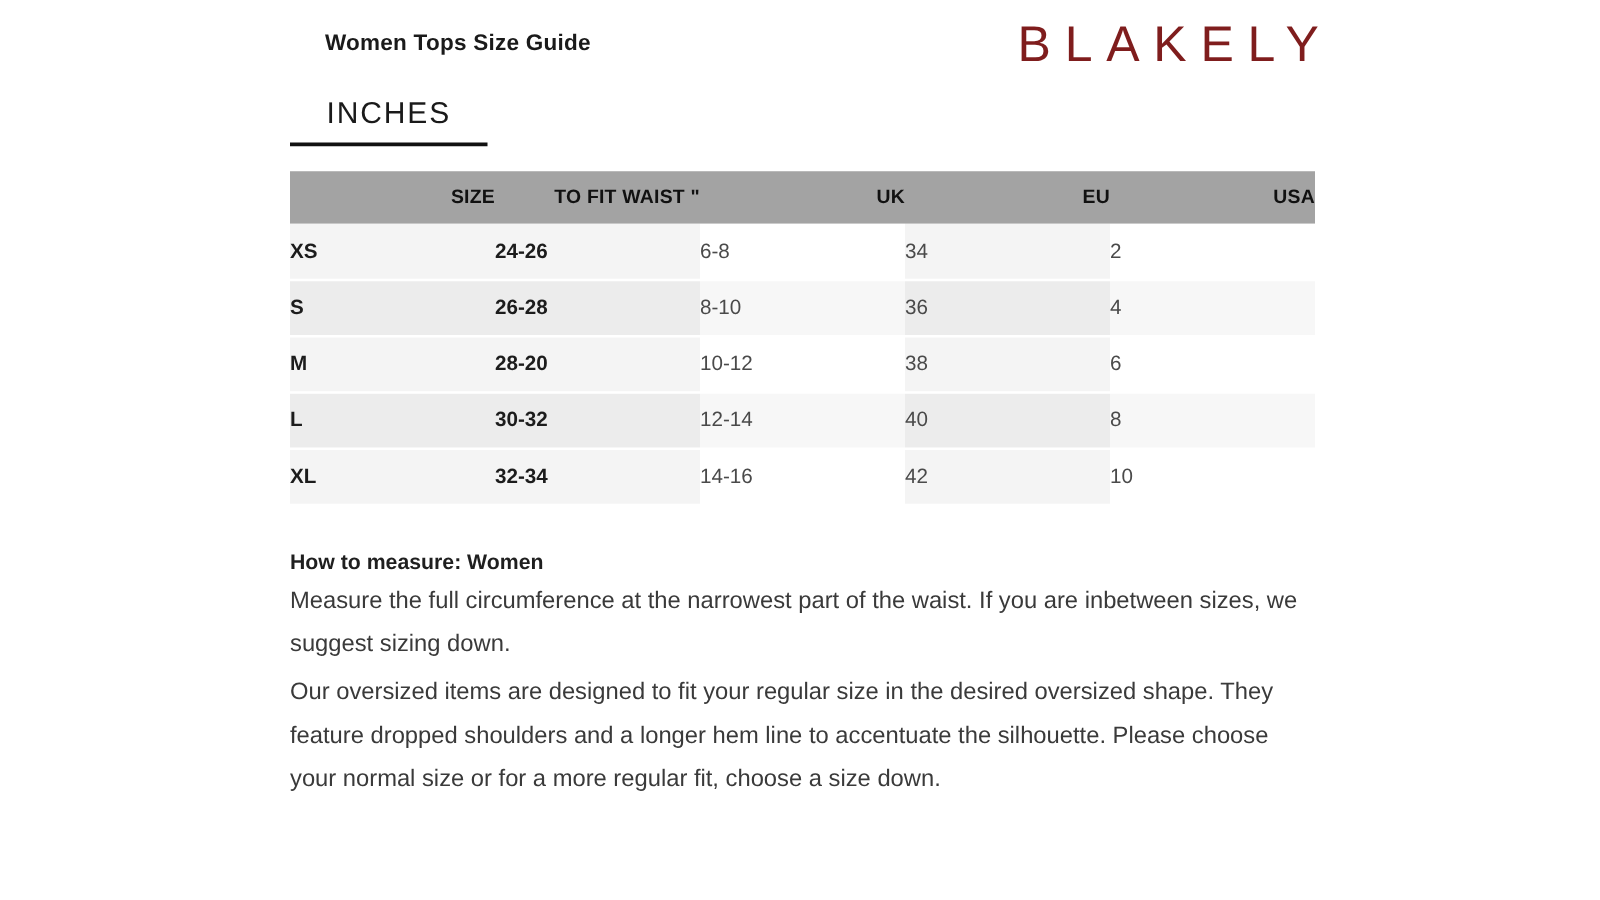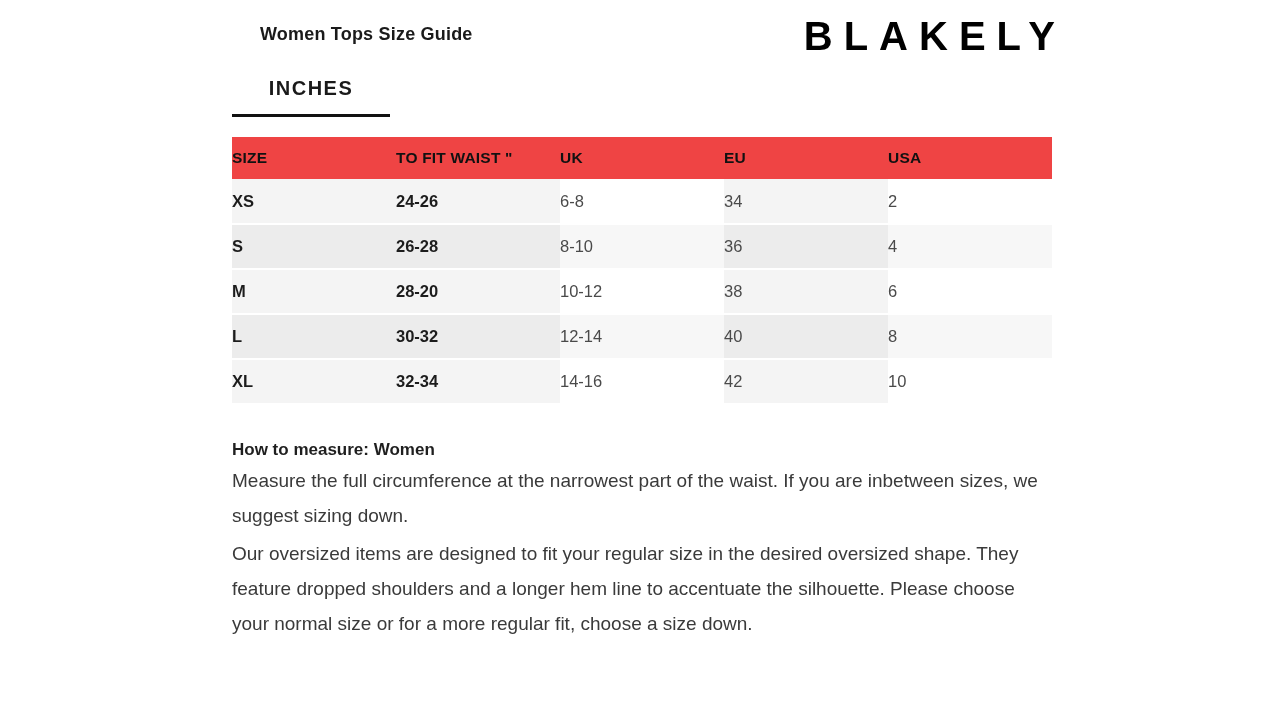--- a/index.html
+++ b/index.html
@@ -11,48 +11,48 @@
     position: relative;
   }
   .page-title {
     position: absolute; left: 232px; top: 24px;
     font-size: 18px; font-weight: bold; color: #1a1a1a;
     letter-spacing: 0.2px;
     margin-left: 28px;
   }
   .brand-logo {
     position: absolute; right: 214px; top: 14px;
-    font-size: 40px; font-weight: bold; color: #000000;
+    font-size: 40px; font-weight: normal; color: #7f1d1d;
     letter-spacing: 11px;
   }
   .unit-tab {
     position: absolute; left: 232px; top: 76px;
     width: 158px; height: 41px;
     border-bottom: 3px solid #111111;
     text-align: center;
     cursor: pointer;
   }
   .unit-tab .tab-label {
     display: inline-block;
-    font-size: 20px; font-weight: bold; color: #1a1a1a;
+    font-size: 24px; font-weight: normal; color: #1a1a1a;
     letter-spacing: 1.5px;
     padding-top: 1px;
   }
   table.size-table {
     position: absolute; left: 232px; top: 137px;
     width: 820px;
     border-collapse: collapse;
     table-layout: fixed;
   }
   table.size-table th {
     height: 42px;
     font-size: 15.5px; font-weight: bold; color: #111111;
-    text-align: left; vertical-align: middle;
+    text-align: right; vertical-align: middle;
     letter-spacing: 0.2px;
-    background: #ef4444;
+    background: #a3a3a3;
   }
   table.size-table td {
     height: 45px;
     vertical-align: middle;
     font-size: 16.5px;
     border-bottom: 2px solid #ffffff;
   }
   td.emph { font-weight: bold; color: #1c1c1c; font-size: 16px; }
   td.reg  { font-weight: normal; color: #4a4a4a; }
   tbody tr:nth-child(odd)  td.shaded { background: #f4f4f4; }

